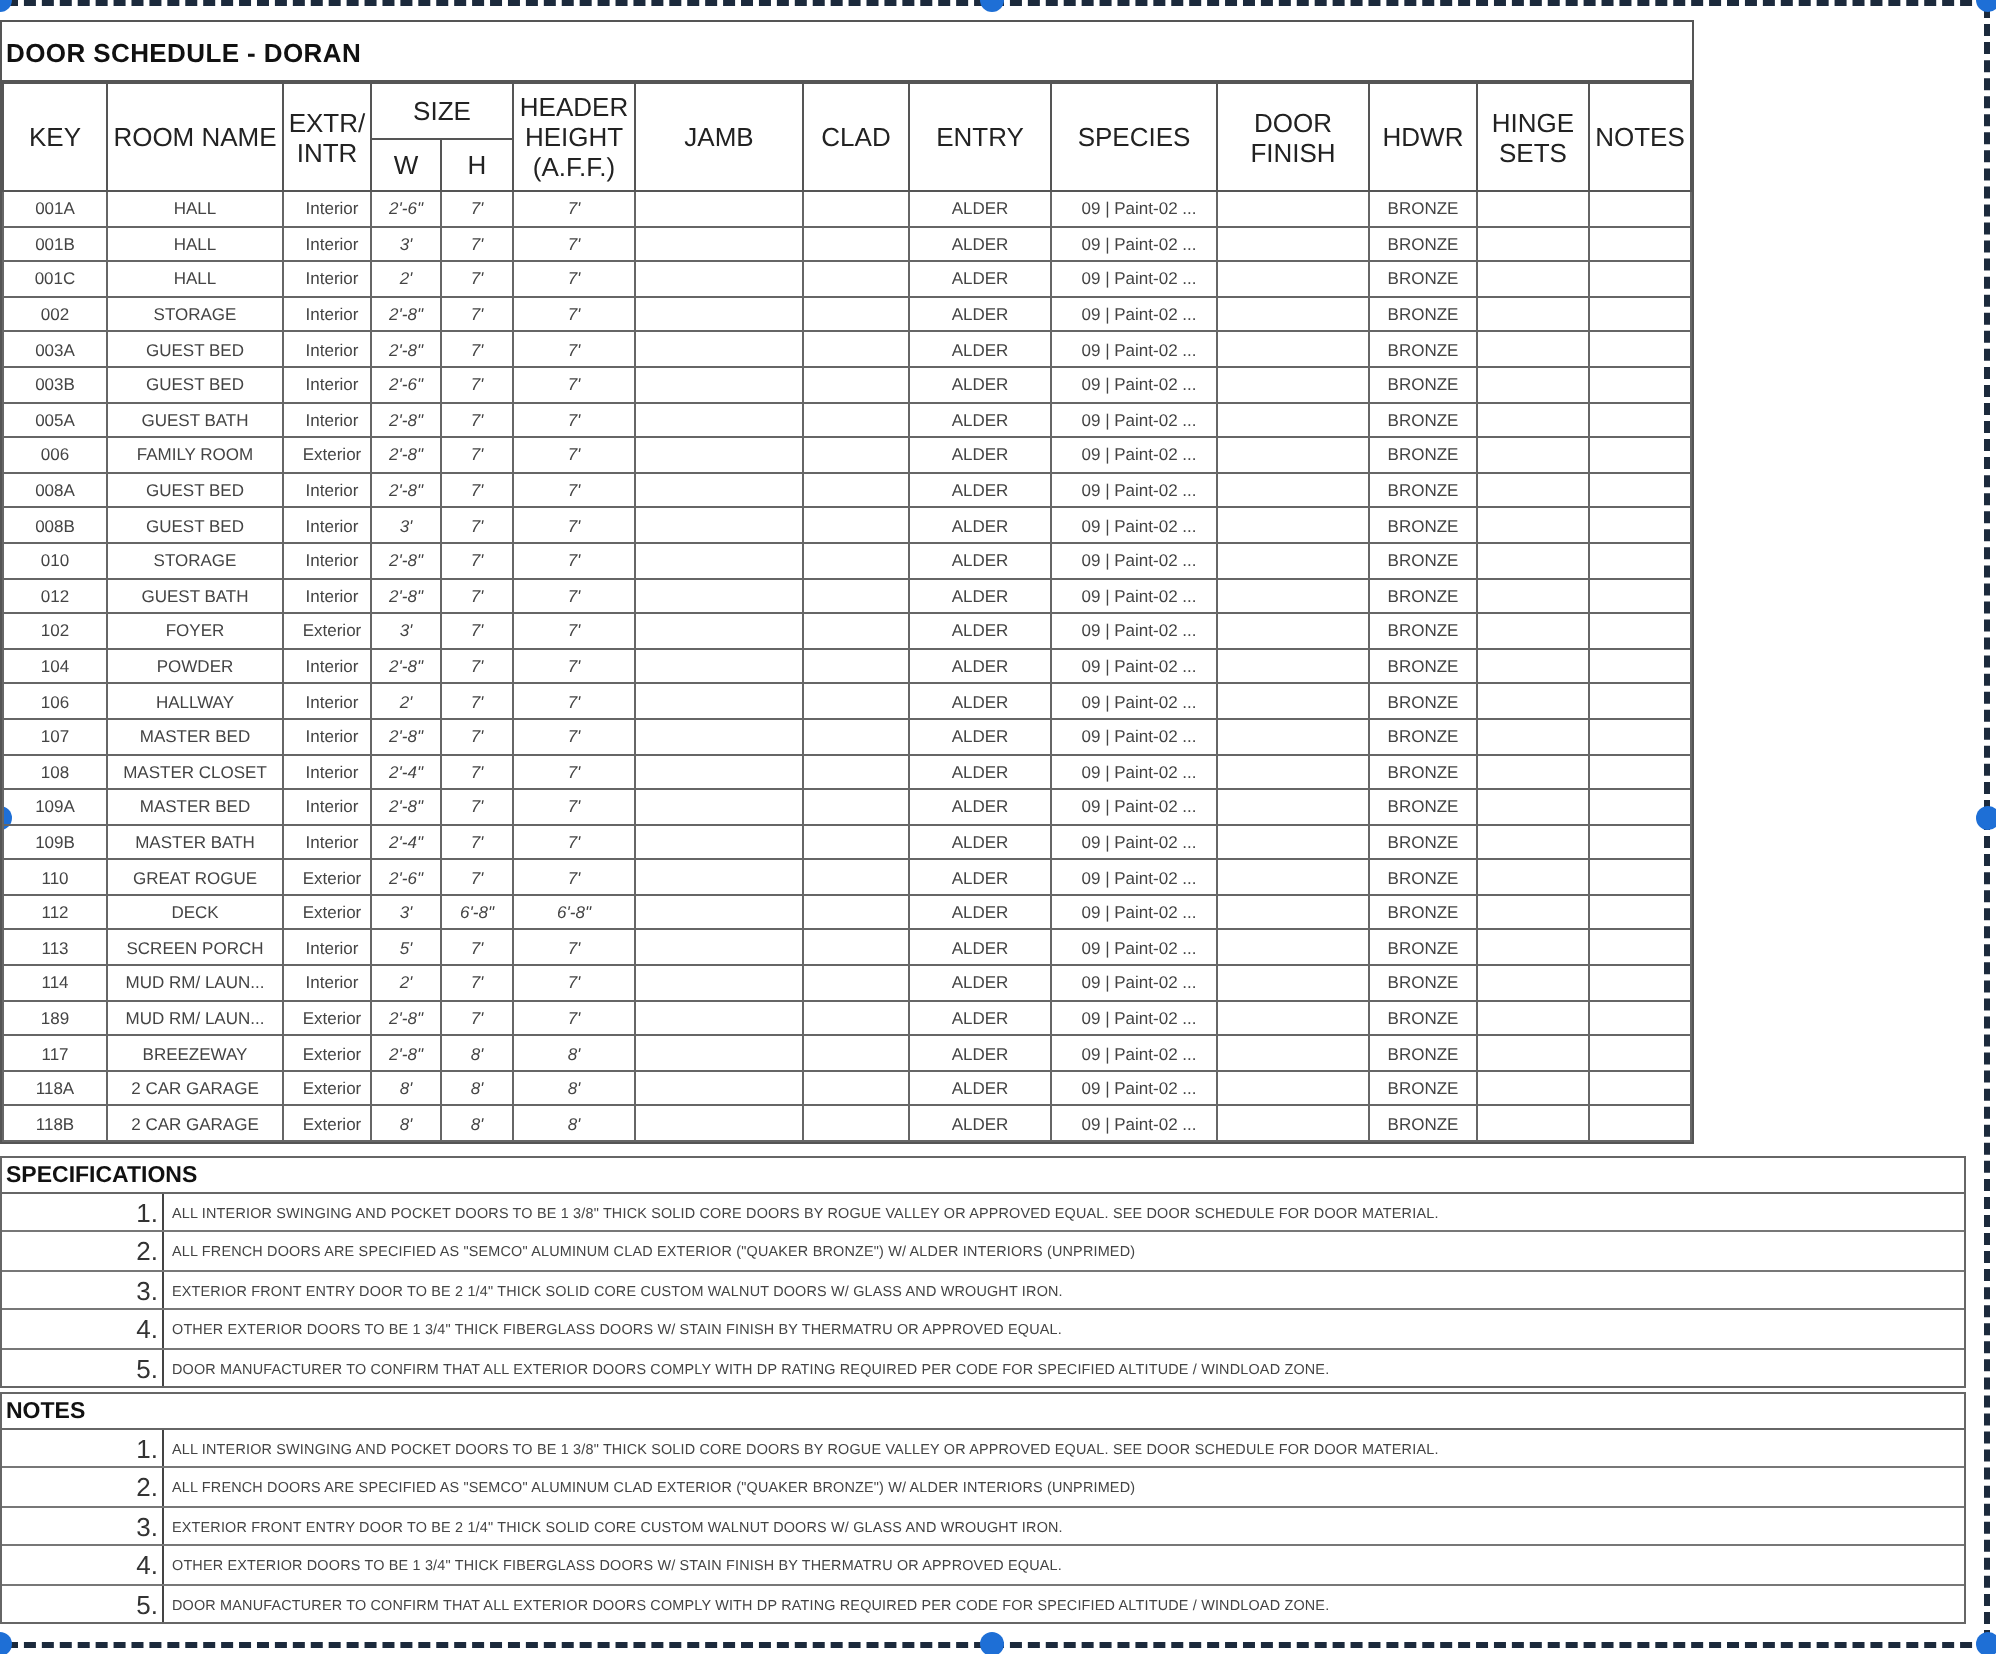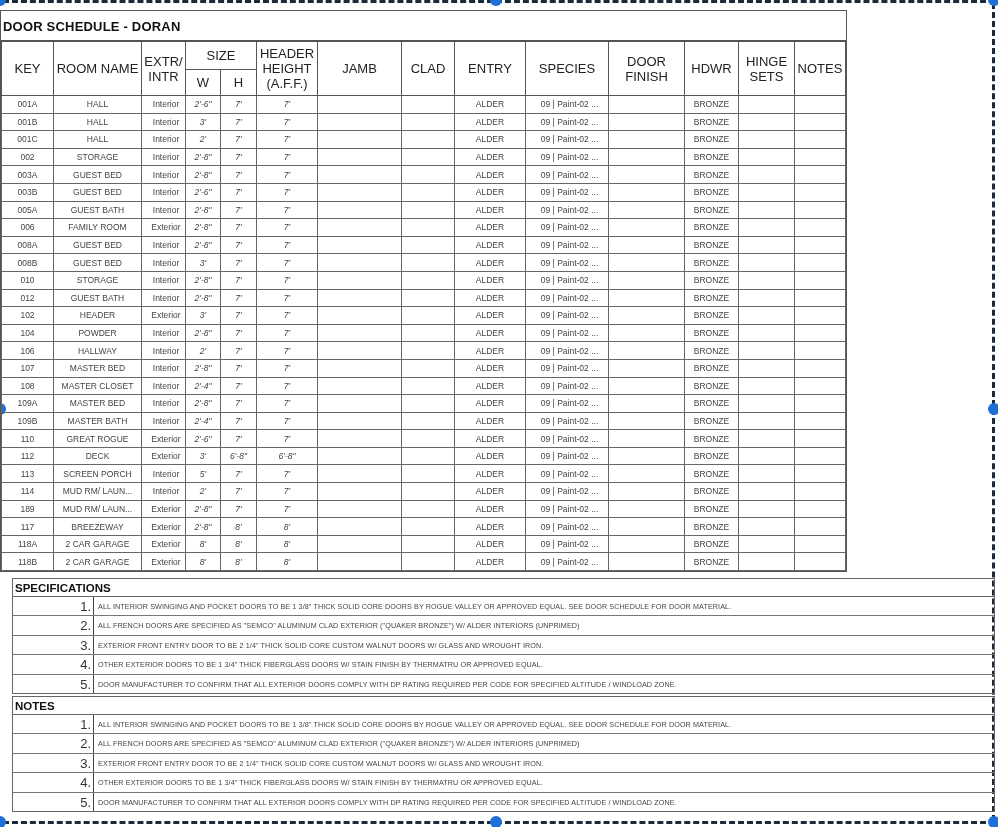--- a/index.html
+++ b/index.html
@@ -15,21 +15,21 @@
     .title-row { height:29px; border-bottom:1px solid #555; font-weight:bold; font-size:13px; line-height:31px; padding-left:2px; letter-spacing:0.2px; color:#111; }
 
     table.grid { border-collapse:collapse; width:100%; table-layout:fixed; }
     table.grid th { font-weight:normal; font-size:13px; color:#222; border:1px solid #555; padding:0; line-height:15px; }
     table.grid td { font-size:8.5px; color:#444; border:1px solid #666; padding:0; height:16.6px; text-align:center; white-space:nowrap; overflow:hidden; }
     table.grid tr.hdr1 th { height:27px; }
     table.grid tr.hdr2 th { height:25px; }
     table.grid td.left { text-align:center; padding-left:5px; }
     table.grid td.size, table.grid td.hh { font-style:italic; }
 
-    .section { position:absolute; left:12px; width:983px; border:1px solid #666; box-sizing:border-box; }
+    .section { position:absolute; left:0; width:983px; border:1px solid #666; box-sizing:border-box; }
     .section .sec-title { height:17px; font-weight:bold; font-size:11.5px; line-height:19px; padding-left:2px; border-bottom:1px solid #666; color:#111; }
     .sec-row { display:flex; height:18.4px; border-bottom:1px solid #777; }
     .sec-row:last-child { border-bottom:none; }
     .sec-num { width:81px; border-right:1px solid #444; text-align:right; font-size:13px; line-height:19px; padding-right:2px; box-sizing:border-box; color:#333; }
     .sec-text { flex:1; font-size:7.2px; line-height:19px; padding-left:4px; color:#444; white-space:nowrap; overflow:hidden; letter-spacing:0.1px; }
   </style>
 </head>
 <body>
 
 <div class="sel-top"></div>
@@ -272,21 +272,21 @@
           <td></td>
           <td>ALDER</td>
           <td class="left">09 | Paint-02 ...</td>
           <td></td>
           <td>BRONZE</td>
           <td></td>
           <td></td>
         </tr>
         <tr>
           <td>102</td>
-          <td>HEADER</td>
+          <td>FOYER</td>
           <td class="left">Exterior</td>
           <td class="size">3'</td>
           <td class="size">7'</td>
           <td class="hh">7'</td>
           <td></td>
           <td></td>
           <td>ALDER</td>
           <td class="left">09 | Paint-02 ...</td>
           <td></td>
           <td>BRONZE</td>

